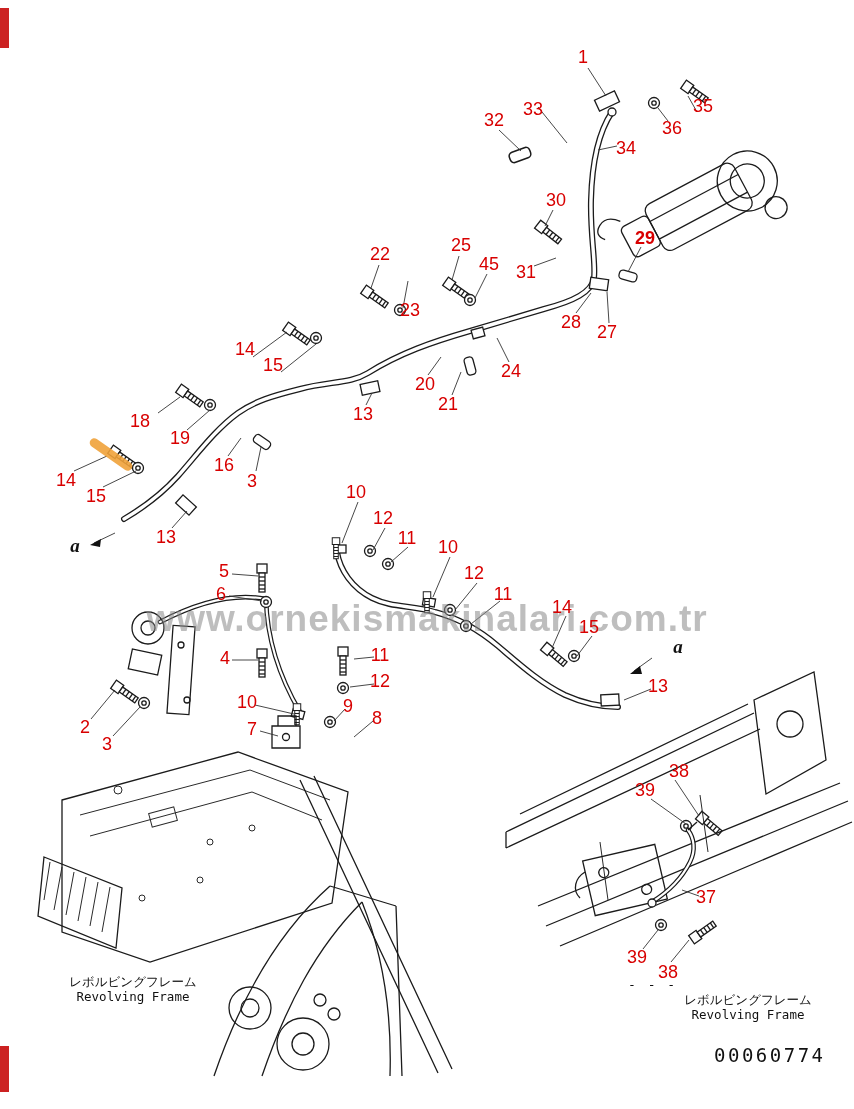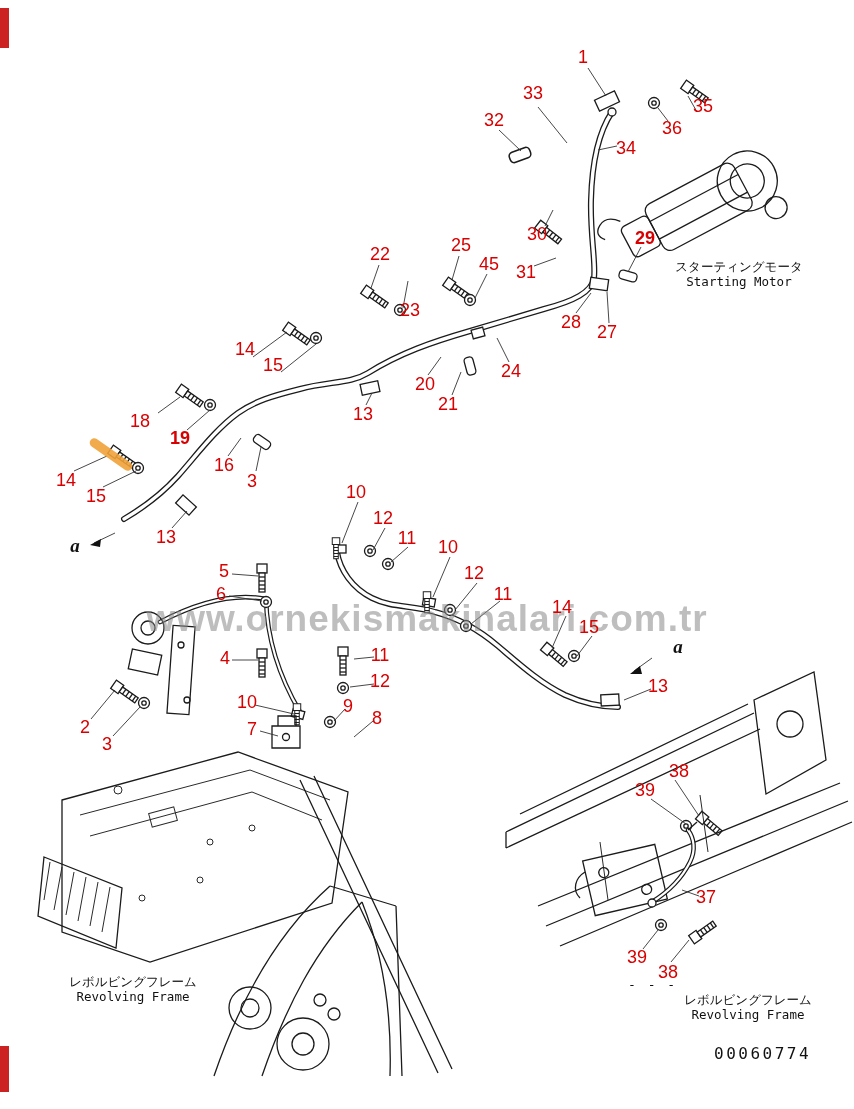--- a/index.html
+++ b/index.html
@@ -21,21 +21,21 @@
            font:italic bold 19px "Liberation Serif",serif;color:#111;}
   .wm{position:absolute;left:0;right:0;text-align:center;color:var(--wm-color,#8a8a8a);
       pointer-events:none;z-index:5;}
   .wm-brand{top:458px;font-size:158px;font-weight:bold;letter-spacing:22px;line-height:1;opacity:.5;}
   .wm-url{top:598px;font-size:37px;font-weight:bold;letter-spacing:1px;opacity:.55;}
   .diagram-label{position:absolute;font-family:"DejaVu Sans Mono",monospace;font-size:12.5px;
       color:#111;text-align:center;line-height:1.2;white-space:nowrap;z-index:4;}
   #label-starting-motor{left:671px;top:259px;width:136px;}
   #label-frame-left{left:58px;top:974px;width:150px;}
   #label-frame-right{left:668px;top:992px;width:160px;}
-  #doc-number{left:714px;top:1044px;font-size:16px;letter-spacing:2.5px;}
+  #doc-number{left:714px;top:1044px;font-size:19px;letter-spacing:2.5px;}
   #dash-note{left:628px;top:977px;font-size:13px;letter-spacing:2px;}
   .reg-mark{position:absolute;left:0;width:9px;background:#c22;z-index:6;}
   #reg-top{top:8px;height:40px;}
   #reg-bottom{top:1046px;height:46px;}
   .hl-orange{position:absolute;left:86px;top:450px;width:50px;height:9px;background:#f0a23a;
       border-radius:5px;transform:rotate(35deg);opacity:.9;z-index:2;}
   .layer{position:absolute;left:0;top:0;width:100%;height:100%;z-index:7;pointer-events:none;}
 </style>
 </head>
 <body>
@@ -202,56 +202,52 @@
     <g>
       <path class="leader" d="M115 533 L94 543"></path>
       <polygon class="head" points="90,545 101,539 100,547"></polygon>
       <path class="leader" d="M652 658 L634 671"></path>
       <polygon class="head" points="630,674 640,666 642,674"></polygon>
     </g>
   </svg>
 
   <div class="wm wm-url">www.ornekismakinalari.com.tr</div>
 
-  <div class="diagram-label" id="label-starting-motor">
-    <div>スターティングモータ</div>
-    <div>Starting Motor</div>
-  </div>
   <div class="diagram-label" id="label-frame-left">
     <div>レボルビングフレーム</div>
     <div>Revolving Frame</div>
   </div>
   <div class="diagram-label" id="label-frame-right">
     <div>レボルビングフレーム</div>
     <div>Revolving Frame</div>
   </div>
   <div class="diagram-label" id="dash-note">- - -</div>
   <div class="diagram-label" id="doc-number">00060774</div>
 
   <div class="layer">
 
   <div class="callout" style="left: 583px; top: 57px;">
         <span>1</span>
       </div>
-      <div class="callout" style="left: 533px; top: 93px;">
+      <div class="callout" style="left: 533px; top: 109px;">
         <span>33</span>
       </div>
       <div class="callout" style="left: 703px; top: 106px;">
         <span>35</span>
       </div>
       <div class="callout" style="left: 494px; top: 120px;">
         <span>32</span>
       </div>
       <div class="callout" style="left: 672px; top: 128px;">
         <span>36</span>
       </div>
       <div class="callout" style="left: 626px; top: 148px;">
         <span>34</span>
       </div>
-      <div class="callout" style="left: 537px; top: 200px; margin-top: 34px;">
+      <div class="callout" style="left: 556px; top: 200px;">
         <span>30</span>
       </div>
       <div class="callout" style="left: 645px; top: 238px; font-weight: bold;">
         <span>29</span>
       </div>
       <div class="callout" style="left: 461px; top: 245px;">
         <span>25</span>
       </div>
       <div class="callout" style="left: 380px; top: 254px;">
         <span>22</span>
@@ -285,21 +281,21 @@
       </div>
       <div class="callout" style="left: 448px; top: 404px;">
         <span>21</span>
       </div>
       <div class="callout" style="left: 363px; top: 414px;">
         <span>13</span>
       </div>
       <div class="callout" style="left: 140px; top: 421px;">
         <span>18</span>
       </div>
-      <div class="callout" style="left: 180px; top: 438px; font-weight: bold;">
+      <div class="callout" style="left: 180px; top: 438px;">
         <span>19</span>
       </div>
       <div class="callout" style="left: 224px; top: 465px;">
         <span>16</span>
       </div>
       <div class="callout" style="left: 252px; top: 481px;">
         <span>3</span>
       </div>
       <div class="callout" style="left: 66px; top: 480px;">
         <span>14</span>

